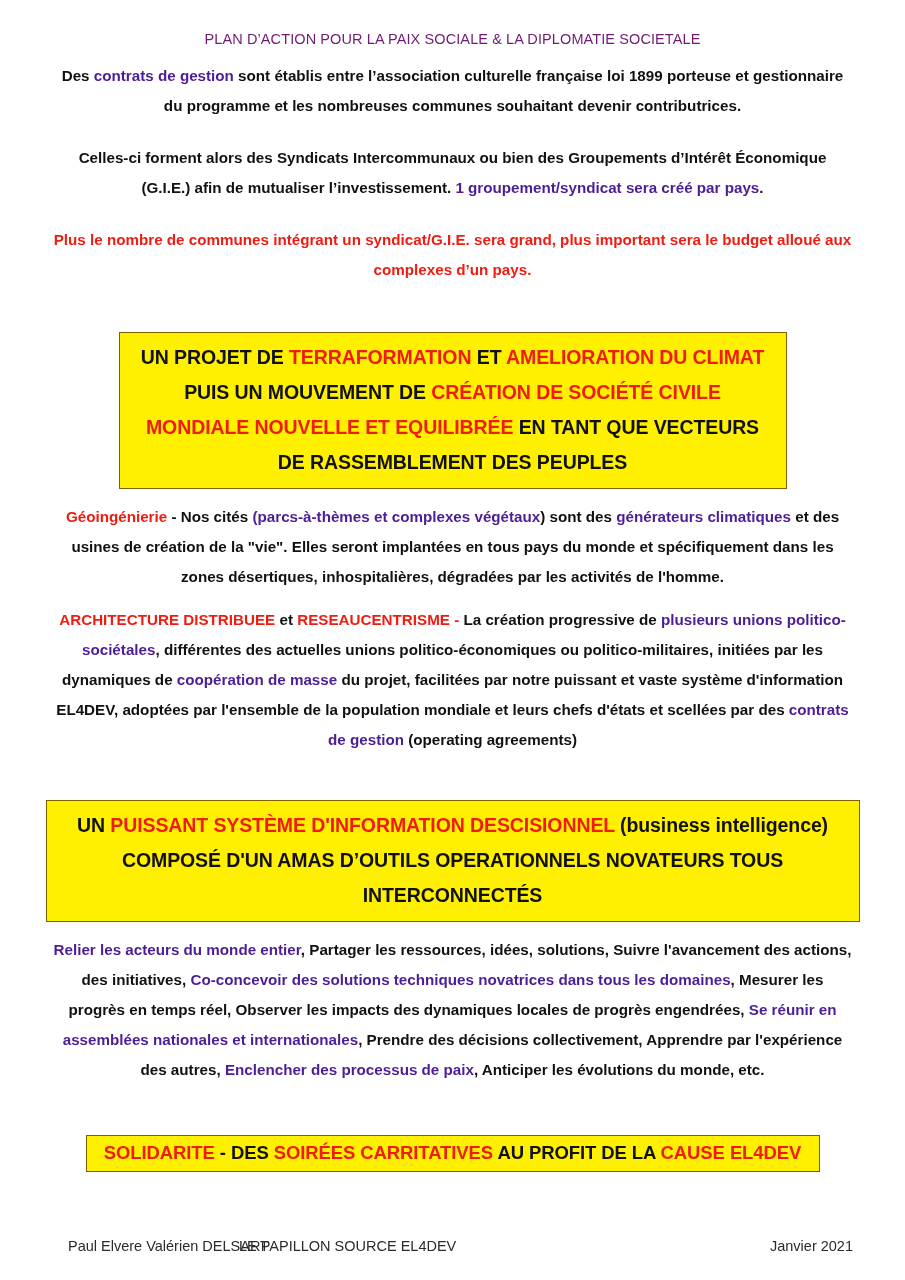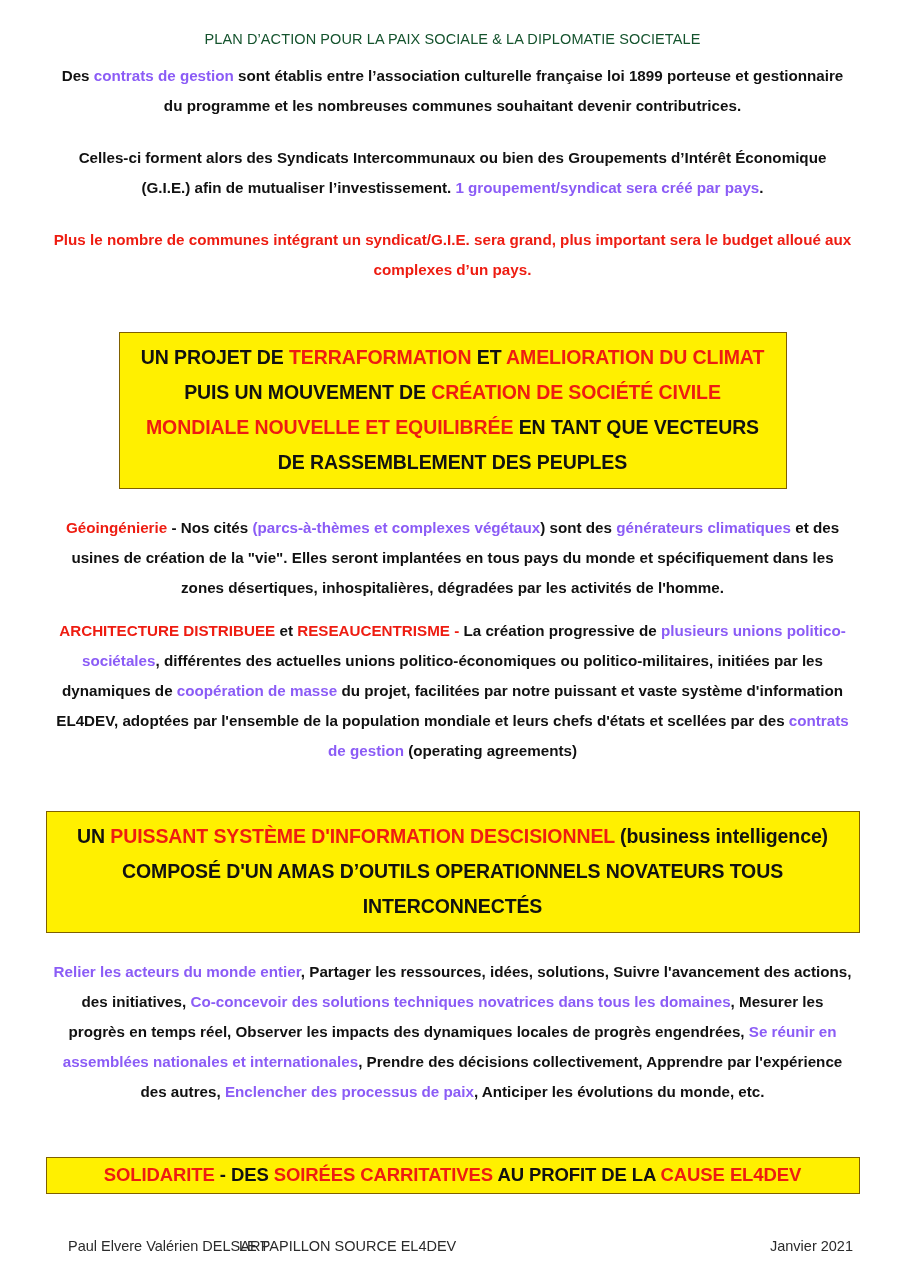--- a/index.html
+++ b/index.html
@@ -23,21 +23,21 @@
     box-sizing: border-box;
     padding: 0;
   }
 
   
   .doc-header {
     text-align: center;
     font-size: 14.5px;
     font-weight: 400;
     letter-spacing: 0.1px;
-    color: #14532d;
+    color: #701a75;
     padding-top: 31px;
     line-height: 1.2;
   }
 
   
   .para {
     text-align: center;
     font-weight: bold;
     font-size: 15.2px;
     line-height: 30px;
@@ -45,21 +45,21 @@
     margin: 0 auto;
     width: 790px;
   }
   .para.intro { width: 800px; }
   .para.tight { width: 800px; }
 
   .p-gap-1 { margin-top: 13px; }
   .p-gap-2 { margin-top: 22px; }
 
   
-  .blue { color: #8b5cf6; }
+  .blue { color: #4c1d95; }
   .red  { color: #ee1c11; }
 
   
   .banner {
     background: #fff000;
     border: 1.5px solid #7f6000;
     box-sizing: border-box;
     margin: 0 auto;
     text-align: center;
     font-weight: bold;
@@ -76,33 +76,33 @@
 
   #banner-terraformation {
     width: 668px;
     margin-top: 47px;
   }
   #banner-systeme {
     width: 814px;
     margin-top: 45px;
   }
   #banner-solidarite {
-    width: 814px;
+    width: 734px;
     margin-top: 50px;
   }
   #banner-solidarite .banner-line {
     font-size: 18.5px;
     line-height: 28px;
   }
   #banner-solidarite .banner-inner {
     padding: 3px 10px 4px 10px;
   }
 
   
-  .after-banner { margin-top: 24px; }
+  .after-banner { margin-top: 13px; }
 
   
   .doc-footer {
     position: absolute;
     left: 16px;
     right: 0;
     bottom: 26px;
     display: flex;
     align-items: baseline;
     font-size: 14.5px;

